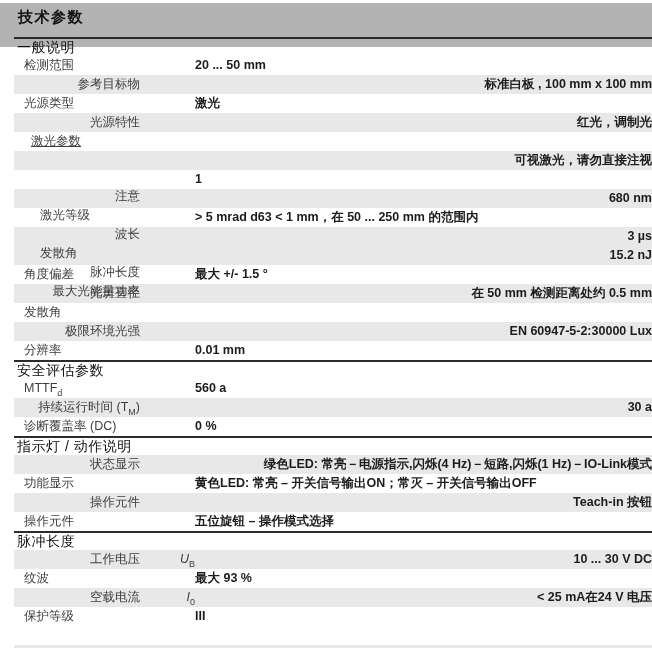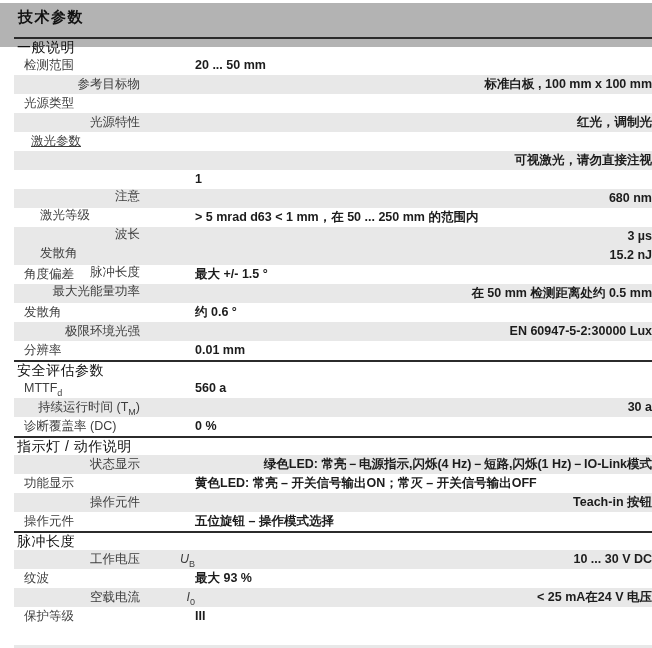--- a/index.html
+++ b/index.html
@@ -90,20 +90,21 @@
         <div class="cell value">20 ... 50 mm</div>
       </div>
       <div class="row indent1 shaded">
         <div class="cell label">参考目标物</div>
         <div class="cell symbol"></div>
         <div class="cell value">标准白板 , 100 mm x 100 mm</div>
       </div>
       <div class="row indent1">
         <div class="cell label">光源类型</div>
         <div class="cell symbol"></div>
+        <div class="cell value">激光</div>
       </div>
       <div class="row indent1 shaded">
         <div class="cell label">光源特性</div>
         <div class="cell symbol"></div>
         <div class="cell value">红光，调制光</div>
       </div>
       <div class="row indent2">
         <div class="cell label">激光参数</div>
         <div class="cell symbol"></div>
         <div class="cell value"></div>
@@ -137,27 +138,27 @@
         <div class="cell label">最大光能量功率</div>
         <div class="cell symbol"></div>
         <div class="cell value">15.2 nJ</div>
       </div>
       <div class="row indent1">
         <div class="cell label">角度偏差</div>
         <div class="cell symbol"></div>
         <div class="cell value">最大 +/- 1.5 °</div>
       </div>
       <div class="row indent1 shaded">
+        <div class="cell label">光斑直径</div>
         <div class="cell symbol"></div>
         <div class="cell value">在 50 mm 检测距离处约 0.5 mm</div>
       </div>
       <div class="row indent1">
         <div class="cell label">发散角</div>
         <div class="cell symbol"></div>
-        <div class="cell value">约 0.6 °</div>
       </div>
       <div class="row indent1 shaded">
         <div class="cell label">极限环境光强</div>
         <div class="cell symbol"></div>
         <div class="cell value">EN 60947-5-2:30000 Lux</div>
       </div>
       <div class="row indent1">
         <div class="cell label">分辨率</div>
         <div class="cell symbol"></div>
         <div class="cell value">0.01 mm</div>

